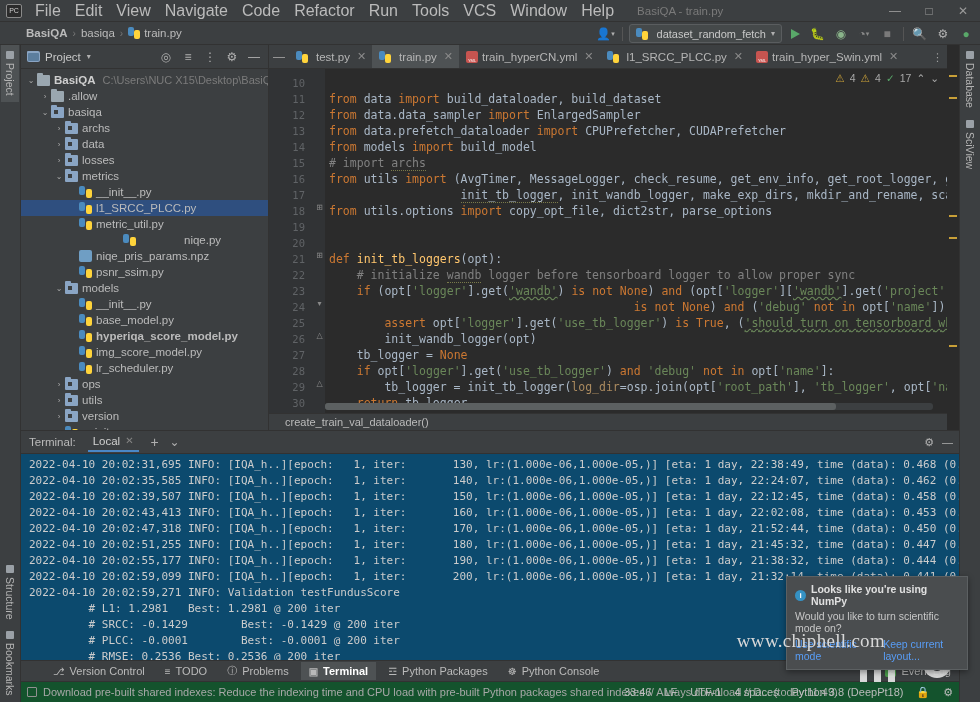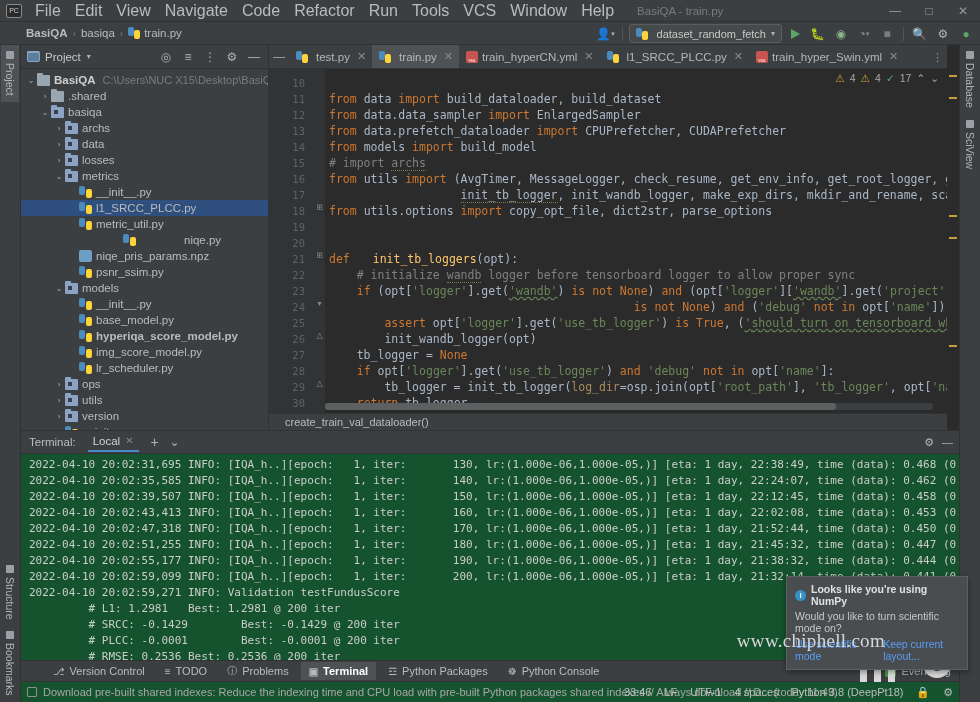--- a/index.html
+++ b/index.html
@@ -180,21 +180,21 @@
     position: absolute; left: 2px; width: 9px; height: 9px; color:#888;
     font-size: 8px; line-height: 9px; text-align:center;
   }
   .code {
     flex: 1; position: relative; font-family: "DejaVu Sans Mono", monospace;
     font-size: 11.5px; line-height: 16px; padding-top: 6px; white-space: pre; overflow: hidden;
     color: #a9b7c6; padding-left: 4px;
   }
   .code .line { height: 16px; }
   .kw { color: #cc7832; }
-  .fn { color: #ffc66d; margin-left: 16px; }
+  .fn { color: #ffc66d; }
   .str { color: #6a8759; }
   .cmt { color: #808080; }
   .param { color: #aa8a5f; }
   .wav { border-bottom: 1px dotted #7a7a4a; }
   .wav2 { text-decoration: underline; text-decoration-style: wavy; text-decoration-color: #6a8759; }
 
   .inspect-widget {
     position: absolute; right: 8px; top: 3px; display: flex; align-items: center;
     gap: 5px; font-size: 10.5px; color: #a9a9a9; z-index: 5;
   }
@@ -212,21 +212,21 @@
     background: #3c3f41; border-top: 1px solid #323232;
     display: flex; align-items: center; padding-left: 16px; font-size: 11px; color: #bbbbbb;
   }
 
   .err-stripe {
     width: 12px; background: #2b2b2b; flex: none; position: relative;
   }
   .stripe-mark { position: absolute; left: 2px; width: 8px; height: 2px; }
 
   
-  .terminal { flex: 1; display: flex; flex-direction: column; background: #14532d; min-height: 0; border-top: 1px solid #323232; justify-content: flex-end;}
+  .terminal { flex: 1; display: flex; flex-direction: column; background: #0c4a6e; min-height: 0; border-top: 1px solid #323232; justify-content: flex-end;}
   .term-head {
     height: 23px; background: #3c3f41; display: flex; align-items: center; padding-left: 8px;
     flex: none; position: relative; border-bottom: 1px solid #323232;
   }
   .term-label { font-size: 11.5px; color: #bbbbbb; margin-right: 12px; }
   .term-tab { font-size: 11.5px; color: #d0d0d0; padding: 2px 5px 3px; border-bottom: 2px solid #4a88c7; display:flex; align-items:center; gap:5px;}
   .term-tab .x { color: #848484; font-size: 10px; }
   .term-head-icons { position: absolute; right: 6px; display: flex; gap: 8px; align-items: center; color:#b0b0b0; }
   .term-body {
     flex: 1; overflow: hidden; font-family: "DejaVu Sans Mono", monospace;
@@ -385,21 +385,21 @@
           <div class="tree" id="tree">
               <div class="trow" style="padding-left: 4px;">
                 <span class="arrow">⌄</span>
                 <span class="ico-folder"></span>
                 <span class="tlabel bold">BasiQA</span>
                 <span class="tpath">C:\Users\NUC X15\Desktop\BasiQA</span>
               </div>
               <div class="trow" style="padding-left: 18px;">
                 <span class="arrow">›</span>
                 <span class="ico-folder"></span>
-                <span class="tlabel">.shared</span>
+                <span class="tlabel">.allow</span>
               </div>
               <div class="trow" style="padding-left: 18px;">
                 <span class="arrow">⌄</span>
                 <span class="ico-folder blue pkg"></span>
                 <span class="tlabel">basiqa</span>
               </div>
               <div class="trow" style="padding-left: 32px;">
                 <span class="arrow">›</span>
                 <span class="ico-folder blue pkg"></span>
                 <span class="tlabel">archs</span>

